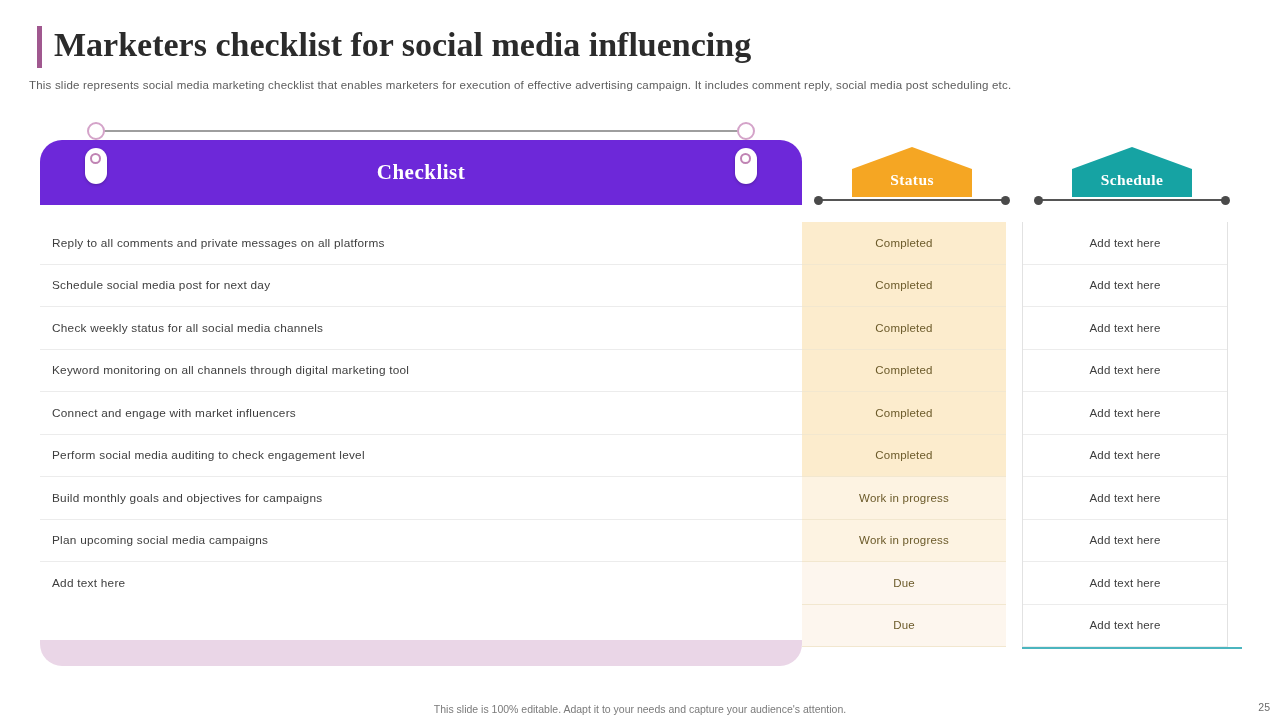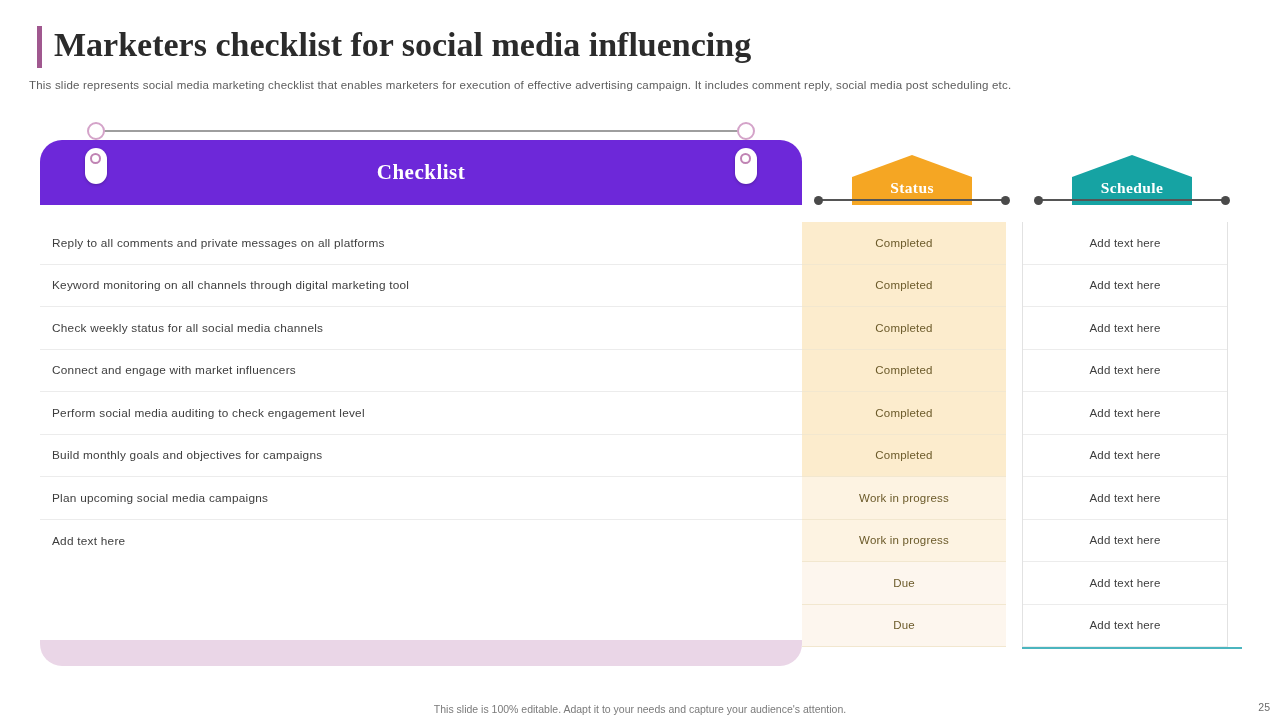--- a/index.html
+++ b/index.html
@@ -154,21 +154,21 @@
   
   .status-col {
     position: absolute;
     left: 802px;
     top: 143px;
     width: 220px;
   }
   .tag {
     position: relative;
     width: 120px;
-    margin: 12px auto;
+    margin: 4px auto;
     height: 50px;
   }
   .tag-shape {
     position: absolute;
     left: 0;
     top: 0;
     width: 120px;
     height: 50px;
   }
   .tag-label {
@@ -272,24 +272,27 @@
 <div class="pin-stem pin-stem-left"></div>
 <div class="pin-stem pin-stem-right"></div>
 <div class="pin-hole pin-hole-left"></div>
 <div class="pin-hole pin-hole-right"></div>
 
 <div class="checklist-rows" id="checklist-rows">
     <div class="cl-row">
       <span class="cl-row-text">Reply to all comments and private messages on all platforms</span>
     </div>
     <div class="cl-row">
+      <span class="cl-row-text">Schedule social media post for next day</span>
+    </div>
+    <div class="cl-row">
+      <span class="cl-row-text">Check weekly status for all social media channels</span>
+    </div>
+    <div class="cl-row">
       <span class="cl-row-text">Keyword monitoring on all channels through digital marketing tool</span>
-    </div>
-    <div class="cl-row">
-      <span class="cl-row-text">Check weekly status for all social media channels</span>
     </div>
     <div class="cl-row">
       <span class="cl-row-text">Connect and engage with market influencers</span>
     </div>
     <div class="cl-row">
       <span class="cl-row-text">Perform social media auditing to check engagement level</span>
     </div>
     <div class="cl-row">
       <span class="cl-row-text">Build monthly goals and objectives for campaigns</span>
     </div>

